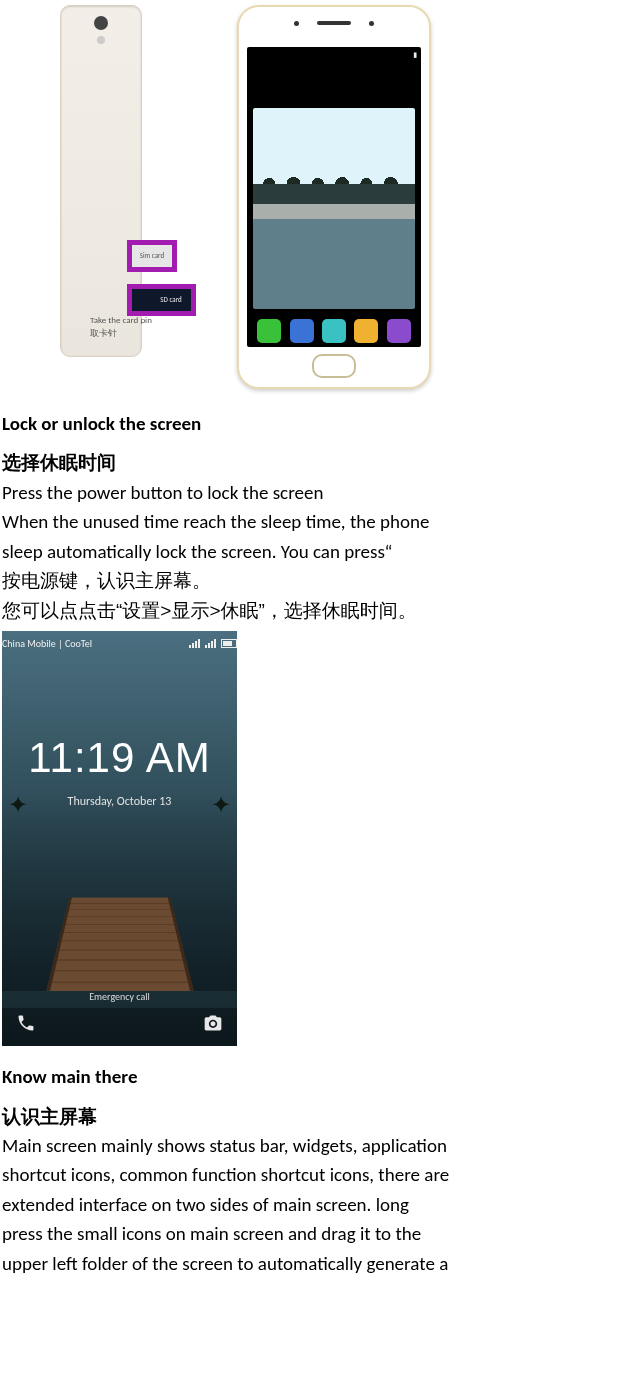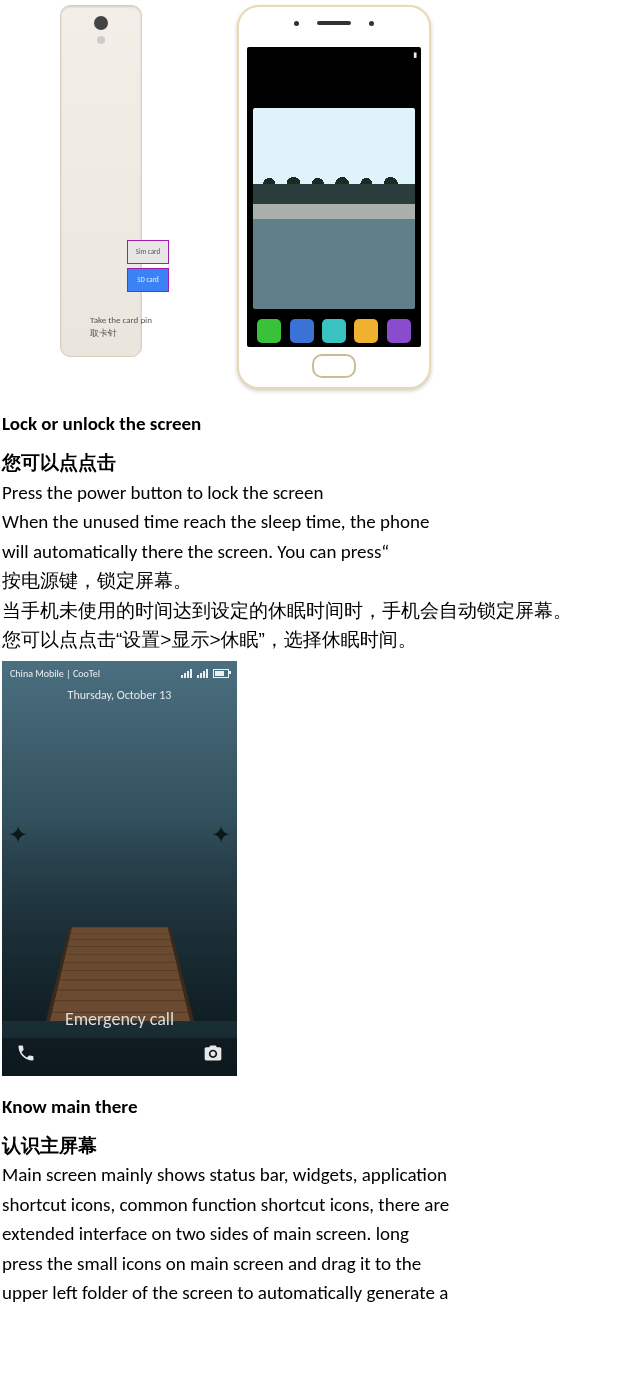--- a/index.html
+++ b/index.html
@@ -117,25 +117,25 @@
   .a4{background:#f0b030;} .a5{background:#8a4bcc;}
   .phone-front .home-btn {
     position:absolute; bottom:9px; left:50%; transform:translateX(-50%);
     width:40px; height:20px; border:2px solid #c8bd96; border-radius:10px;
   }
   .tray {
     position:absolute; left:-55px; top:235px;
     font-size:8px; color:#555;
   }
   .tray-box {
-    width:40px; height:22px; background:#e6e6e6; border:1px solid #a21caf;
+    width:40px; height:22px; background:#e6e6e6; border:5px solid #a21caf;
     display:flex; align-items:center; justify-content:center;
-    font-size:7px; margin-bottom:4px;
-  }
-  .tray-box.dark { background:#3b82f6; color:#eee; }
+    font-size:7px; margin-bottom:12px;
+  }
+  .tray-box.dark { background:#0f172a; color:#eee;padding-left:19px; }
   
   .section { padding: 0 2px; margin-top: 16px; }
   .h-bold { font-weight: bold; margin-top: 10px; }
   p { margin: 0; }
   .cn { font-family: "Microsoft YaHei", SimSun, sans-serif; }
   .red-note {
     color: #ff0000;
     font-weight: bold;
     font-family: "Microsoft YaHei", SimSun, sans-serif;
   }
@@ -145,21 +145,21 @@
   }
   .lockscreen {
     width: 235px;
     height: 415px;
     position: relative;
     overflow: hidden;
     background: linear-gradient(180deg,#4b6f80 0%, #2d4a56 45%, #14252c 100%);
   }
   .lockscreen .status {
     display:flex; justify-content:space-between; align-items:center;
-    padding:5px 8px 3px; font-size:10px; color:#efefef;
+    padding:5px 0 3px; font-size:10px; color:#efefef;
   }
   .lockscreen .status .right { display:flex; gap:5px; align-items:center;}
   .lockscreen .sigbars {
     display:inline-flex; align-items:flex-end; gap:1px;
   }
   .lockscreen .sigbars span {
     width:2px; background:#eee; display:inline-block;
   }
   .lockscreen .sigbars span:nth-child(1){height:3px;}
   .lockscreen .sigbars span:nth-child(2){height:5px;}
@@ -199,21 +199,21 @@
     border-left: 4px solid #3b2a1b;
     border-right:4px solid #3b2a1b;
   }
   .lockscreen .palms {
     position:absolute; top:155px; left:0; right:0; height:40px;
     display:flex; justify-content:space-between; padding:0 6px;
     color:#0d1a14; font-size:24px;
   }
   .lockscreen .emerg {
     position:absolute; bottom:42px; width:100%; text-align:center;
-    color:#dcdcdc; font-size:18px;
+    color:#dcdcdc; font-size:10px;
   }
   .lockscreen .bottom-bar {
     position:absolute; bottom:0; left:0; right:0; height:38px;
     background: rgba(0,0,0,.35);
     display:flex; align-items:center; justify-content:space-between;
     padding:0 14px;
   }
   .lockscreen .bottom-bar .ic { color:#e8e8e8; }
   .lockscreen .bottom-bar svg { width:20px; height:20px; fill:#e8e8e8; }
 </style>
@@ -263,27 +263,26 @@
         </div>
       </div>
       <div class="home-btn"></div>
     </div>
   </div>
 
 </div>
 
 <div class="section">
   <p class="h-bold">Lock or unlock the screen</p>
-  <p class="h-bold cn">您可以点点击</p>
+  <p class="h-bold cn">选择休眠时间</p>
   <p>Press the power button to lock the screen</p>
   <p>When the unused time reach the sleep time, the phone</p>
-  <p>will automatically there the screen. You can press“</p>
+  <p>sleep automatically lock the screen. You can press“</p>
   <p></p>
-  <p class="cn">按电源键，锁定屏幕。</p>
-  <p class="cn">当手机未使用的时间达到设定的休眠时间时，手机会自动锁定屏幕。</p>
+  <p class="cn">按电源键，认识主屏幕。</p>
   <p class="cn">您可以点点击“设置&gt;显示&gt;休眠”，选择休眠时间。</p>
 </div>
 
 <div class="lockscreen-wrap">
   <div class="lockscreen">
     <div class="status">
       <div>
         <span>China Mobile</span>
         <span> | </span>
         <span>CooTel</span>
@@ -299,20 +298,21 @@
             <span></span>
             <span></span>
             <span></span>
             <span></span>
           </span>
         <span class="batt">
             <span class="fill"></span>
           </span>
       </div>
     </div>
+    <div class="clock">11:19 AM</div>
     <div class="date">Thursday, October 13</div>
 
     <div class="bg-art"></div>
     <div class="palms">
       <span>✦</span>
       <span>✦</span>
     </div>
     <div class="boardwalk">
       <div class="path"></div>
     </div>

